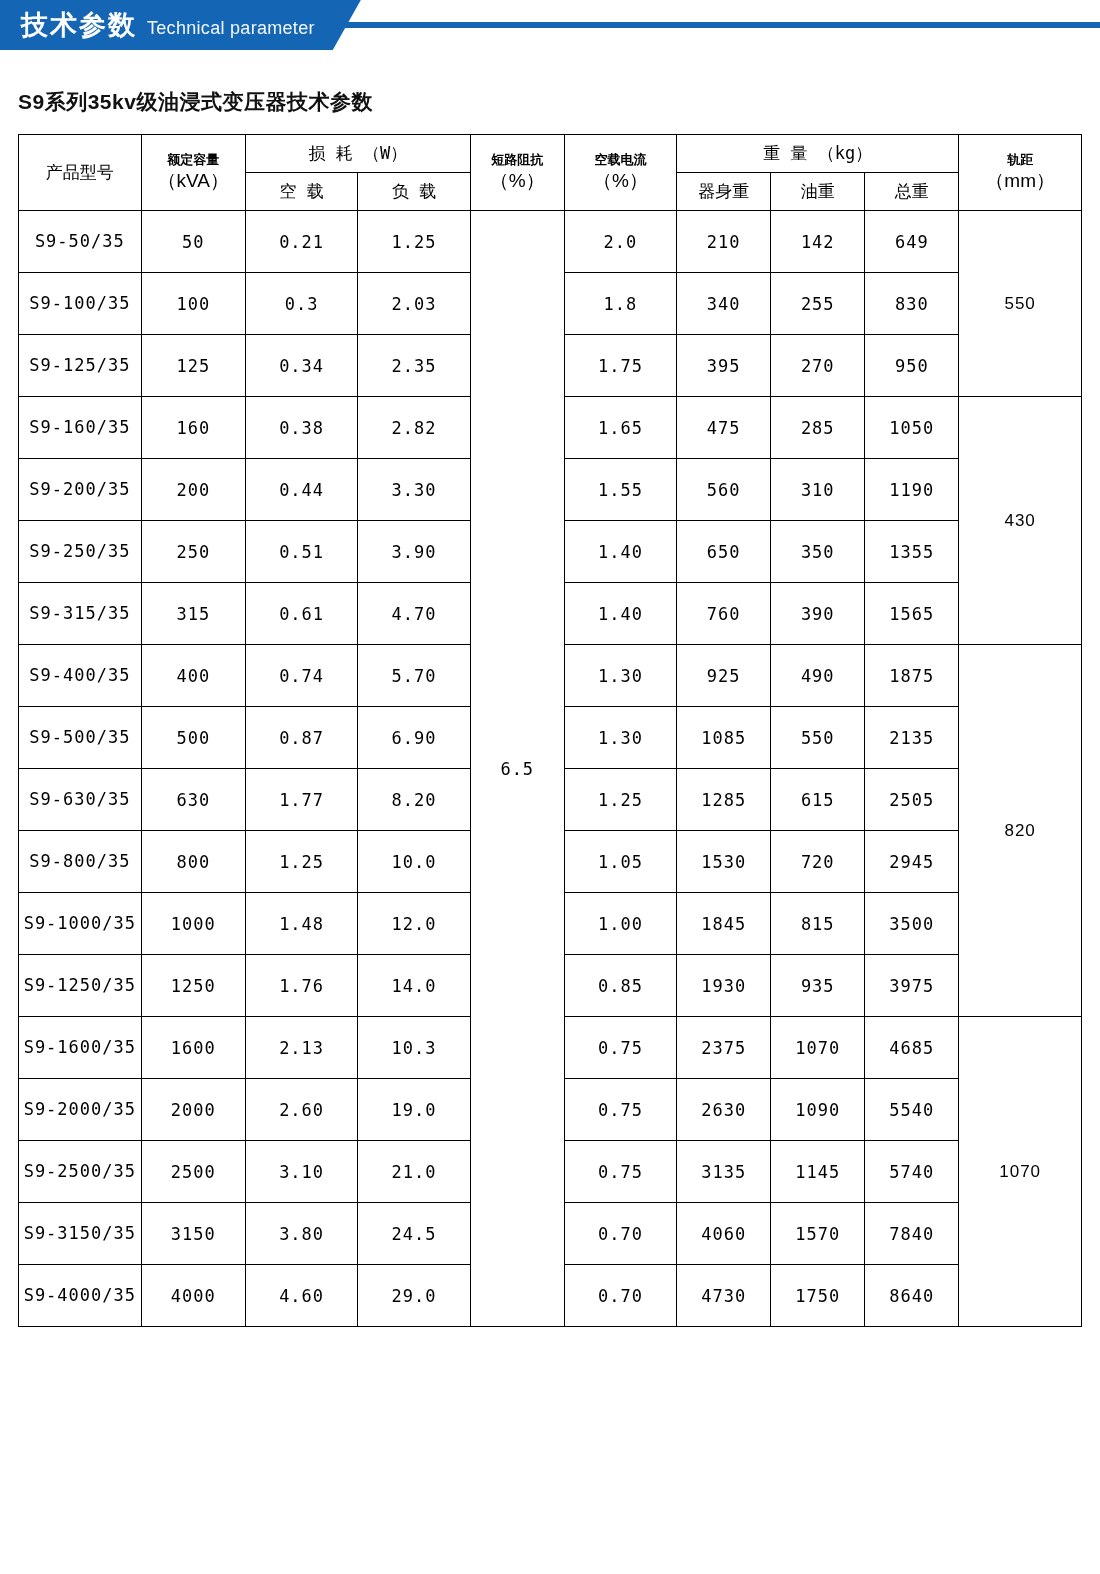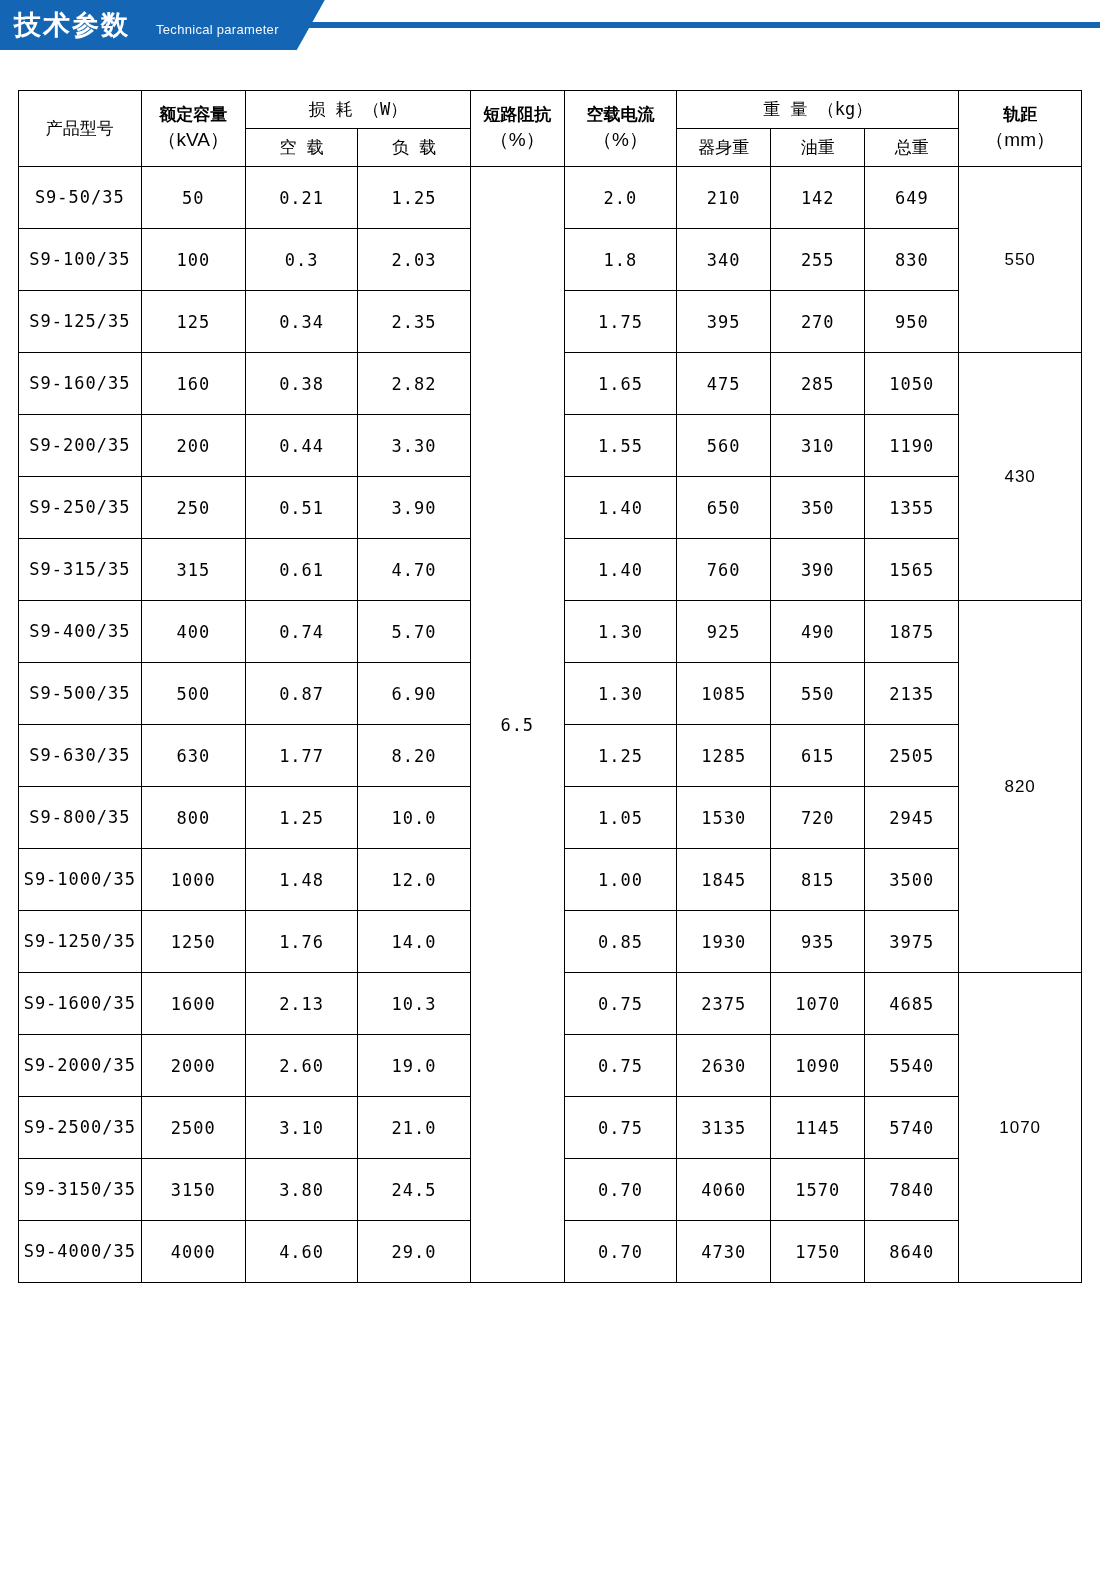--- a/index.html
+++ b/index.html
@@ -25,38 +25,38 @@
   .banner-bar {
     position: absolute;
     left: 0; top: 22px;
     width: 1100px; height: 6px;
     background: #1466b4;
   }
   .banner-tab {
     position: absolute;
     left: 0; top: 0;
     height: 50px;
-    padding: 0 46px 0 14px;
+    padding: 0 46px 0 21px;
     background: #1466b4;
     color: #ffffff;
     display: flex;
     align-items: baseline;
     border-top-right-radius: 0;
     
     clip-path: polygon(0 0, 100% 0, calc(100% - 28px) 100%, 0 100%);
   }
   .banner-cn {
     font-size: 27px;
     font-weight: bold;
     letter-spacing: 2px;
     line-height: 50px;
   }
   .banner-en {
-    font-size: 13px;
-    margin-left: 26px;
+    font-size: 18px;
+    margin-left: 10px;
     line-height: 50px;
     letter-spacing: 0.3px;
     opacity: 0.95;
   }
 
   
   .doc-title {
     margin: 16px 0 0 18px;
     font-size: 21px;
     font-weight: bold;
@@ -83,21 +83,21 @@
     padding: 2px 1px;
   }
   table.spec thead th {
     font-family: "DejaVu Sans Mono", "Liberation Mono", monospace;
     font-size: 17px;
     height: 38px;
   }
   .th-cn {
     font-family: "Liberation Sans", sans-serif;
     font-weight: bold;
-    font-size: 17px;
+    font-size: 13px;
   }
   .th-sub {
     font-family: "DejaVu Sans Mono", "Liberation Mono", monospace;
     font-size: 15px;
     margin-left: 17px;
   }
   .th-unit {
     font-family: Liberation Sans, sans-serif;
     font-size: 19px;
   }
@@ -140,20 +140,21 @@
 <div class="page">
 
   <div class="banner">
     <div class="banner-bar"></div>
     <div class="banner-tab">
       <span class="banner-cn">技术参数</span>
       <span class="banner-en">Technical parameter</span>
     </div>
   </div>
 
+  <div class="doc-title">S9系列35kv级油浸式变压器技术参数</div>
 
   <div class="table-wrap">
     <table class="spec">
       <colgroup>
         <col class="c-model">
           <col class="c-cap">
           <col class="c-noload">
           <col class="c-load">
         <col class="c-imp">
           <col class="c-cur">

